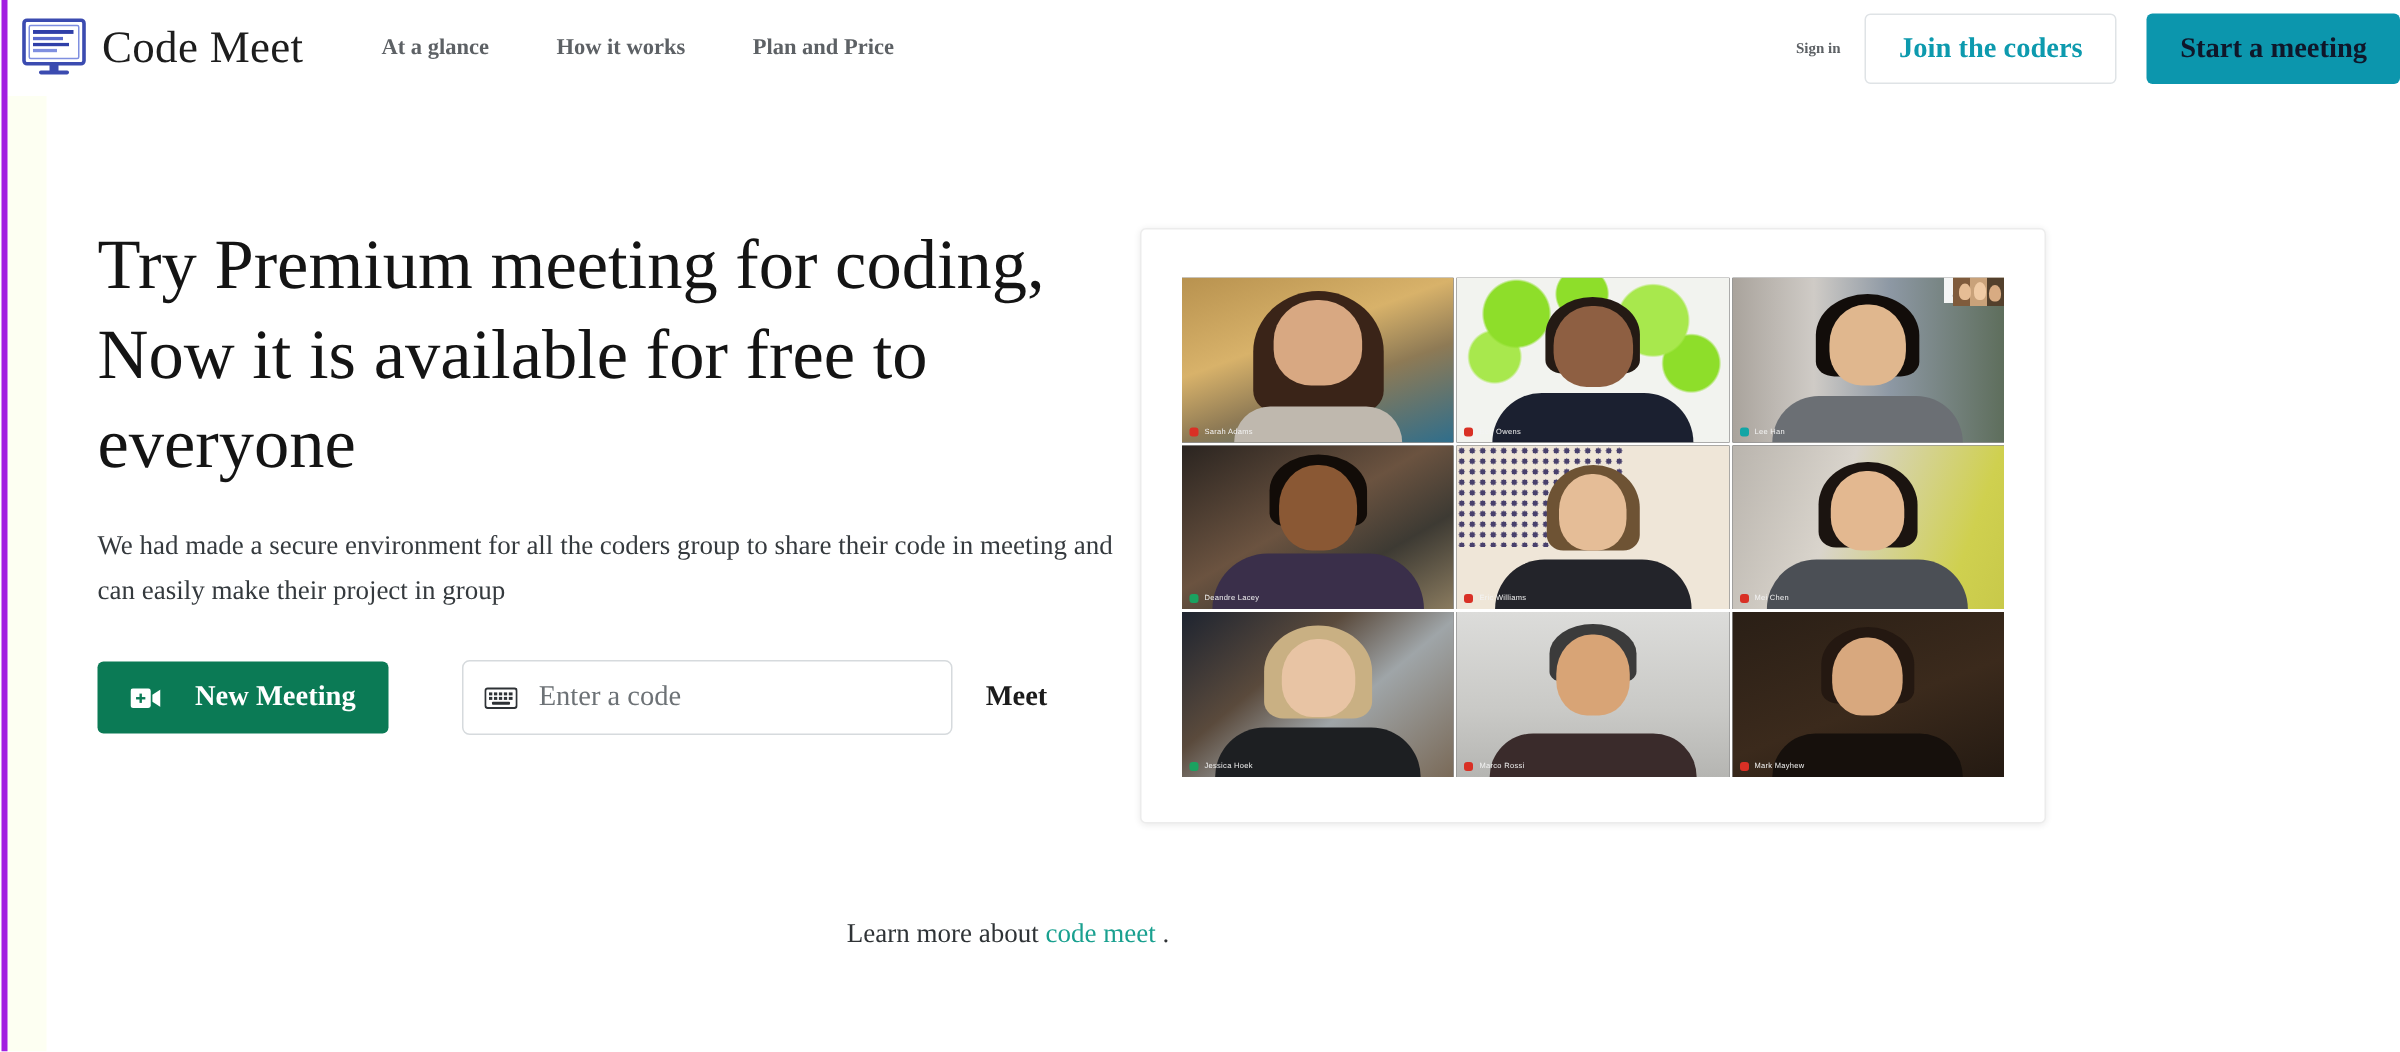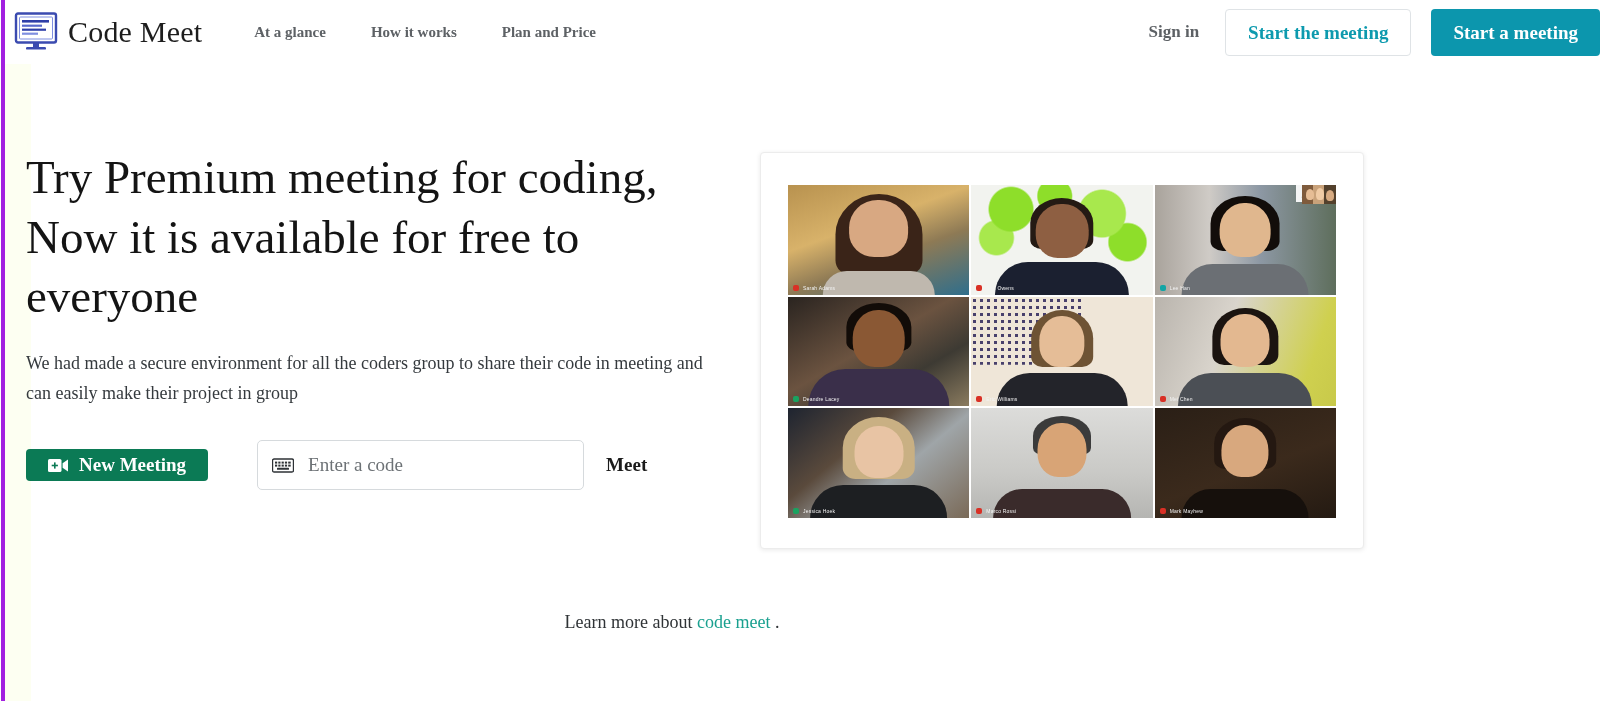--- a/index.html
+++ b/index.html
@@ -71,44 +71,44 @@
   #header-right {
     margin-left: auto;
     display: flex;
     align-items: center;
     gap: 0;
     padding-right: 0;
   }
   #signin {
     font-family: "Liberation Serif", serif;
     font-weight: bold;
-    font-size: 17px;
+    font-size: 10px;
     color: #5d6165;
-    margin-right: 26px;
+    margin-right: 16px;
     cursor: pointer;
     white-space: nowrap;
   }
   #join-meeting-btn {
     font-family: "Liberation Serif", serif;
     font-weight: bold;
     font-size: 19px;
     color: #0d9aae;
     background: #ffffff;
     border: 1px solid #dfe3e6;
     border-radius: 4px;
     padding: 13px 22px;
     cursor: pointer;
     white-space: nowrap;
     line-height: 1;
   }
   #start-meeting-btn {
     font-family: "Liberation Serif", serif;
     font-weight: bold;
     font-size: 19px;
-    color: #ffffff;
+    color: #0f172a;
     background: #0c96ad;
     border: none;
     border-radius: 4px;
     padding: 14px 22px;
     margin-left: 20px;
     cursor: pointer;
     white-space: nowrap;
     line-height: 1;
   }
 
@@ -116,21 +116,21 @@
   #hero {
     position: absolute;
     left: 0; top: 64px;
     width: 1600px; height: 540px;
     display: flex;
     align-items: flex-start;
     z-index: 10;
   }
   #hero-left {
     width: 760px;
-    padding-left: 26px;
+    padding-left: 65px;
     padding-top: 84px;
   }
   #hero-title {
     font-family: "Liberation Serif", serif;
     font-size: 47px;
     font-weight: normal;
     color: #141414;
     line-height: 1.27;
     margin: 0;
     max-width: 690px;
@@ -144,27 +144,27 @@
     max-width: 680px;
   }
   #hero-actions {
     display: flex;
     align-items: center;
     margin-top: 32px;
   }
   #new-meeting-btn {
     display: flex;
     align-items: center;
-    gap: 11px;
+    gap: 23px;
     background: #0b7a55;
     color: #ffffff;
     border: none;
     border-radius: 4px;
     padding: 0 22px;
-    height: 32px;
+    height: 48px;
     font-family: "Liberation Serif", serif;
     font-weight: bold;
     font-size: 19px;
     cursor: pointer;
     white-space: nowrap;
   }
   #video-plus-icon { width: 20px; height: 15px; display: block; }
   #code-field {
     display: flex;
     align-items: center;
@@ -338,21 +338,21 @@
   </div>
 
   <div id="nav">
     <a class="nav-link">At a glance</a>
     <a class="nav-link">How it works</a>
     <a class="nav-link">Plan and Price</a>
   </div>
 
   <div id="header-right">
     <span id="signin">Sign in</span>
-    <button id="join-meeting-btn">Start the meeting</button>
+    <button id="join-meeting-btn">Join the coders</button>
     <button id="start-meeting-btn">Start a meeting</button>
   </div>
 </div>
 
 <div id="hero">
 
   <div id="hero-left">
     <h1 id="hero-title">Try Premium meeting for coding, Now it is available for free to everyone</h1>
     <p id="hero-sub">We had made a secure environment for all the coders group to share their code in meeting and can easily make their project in group</p>
 

